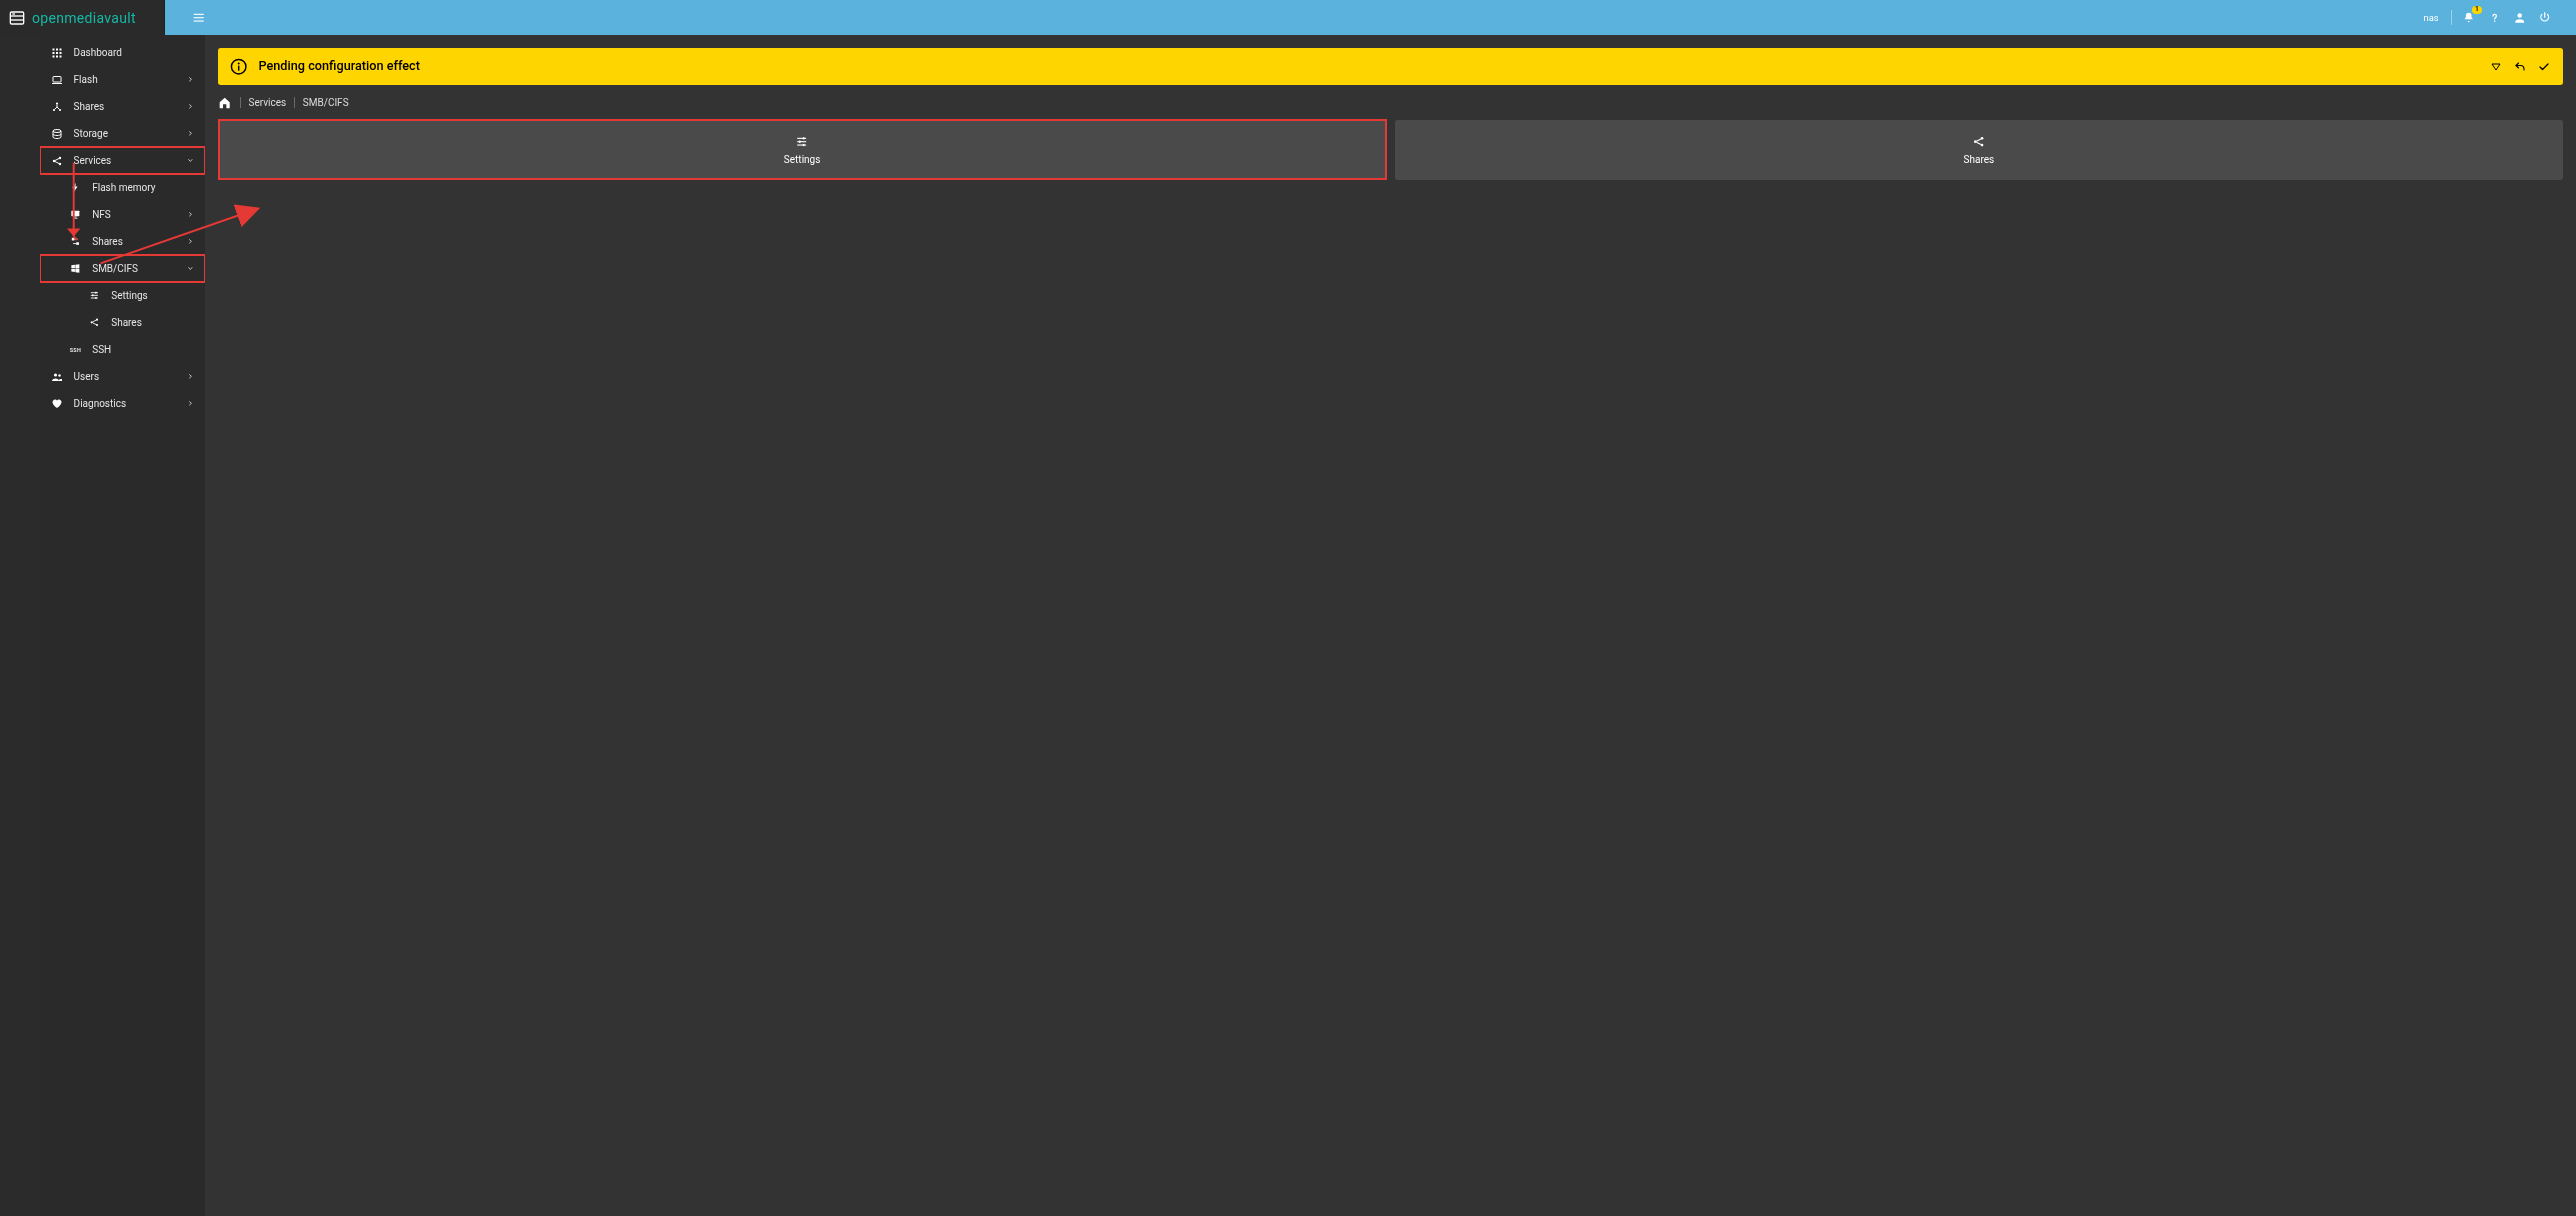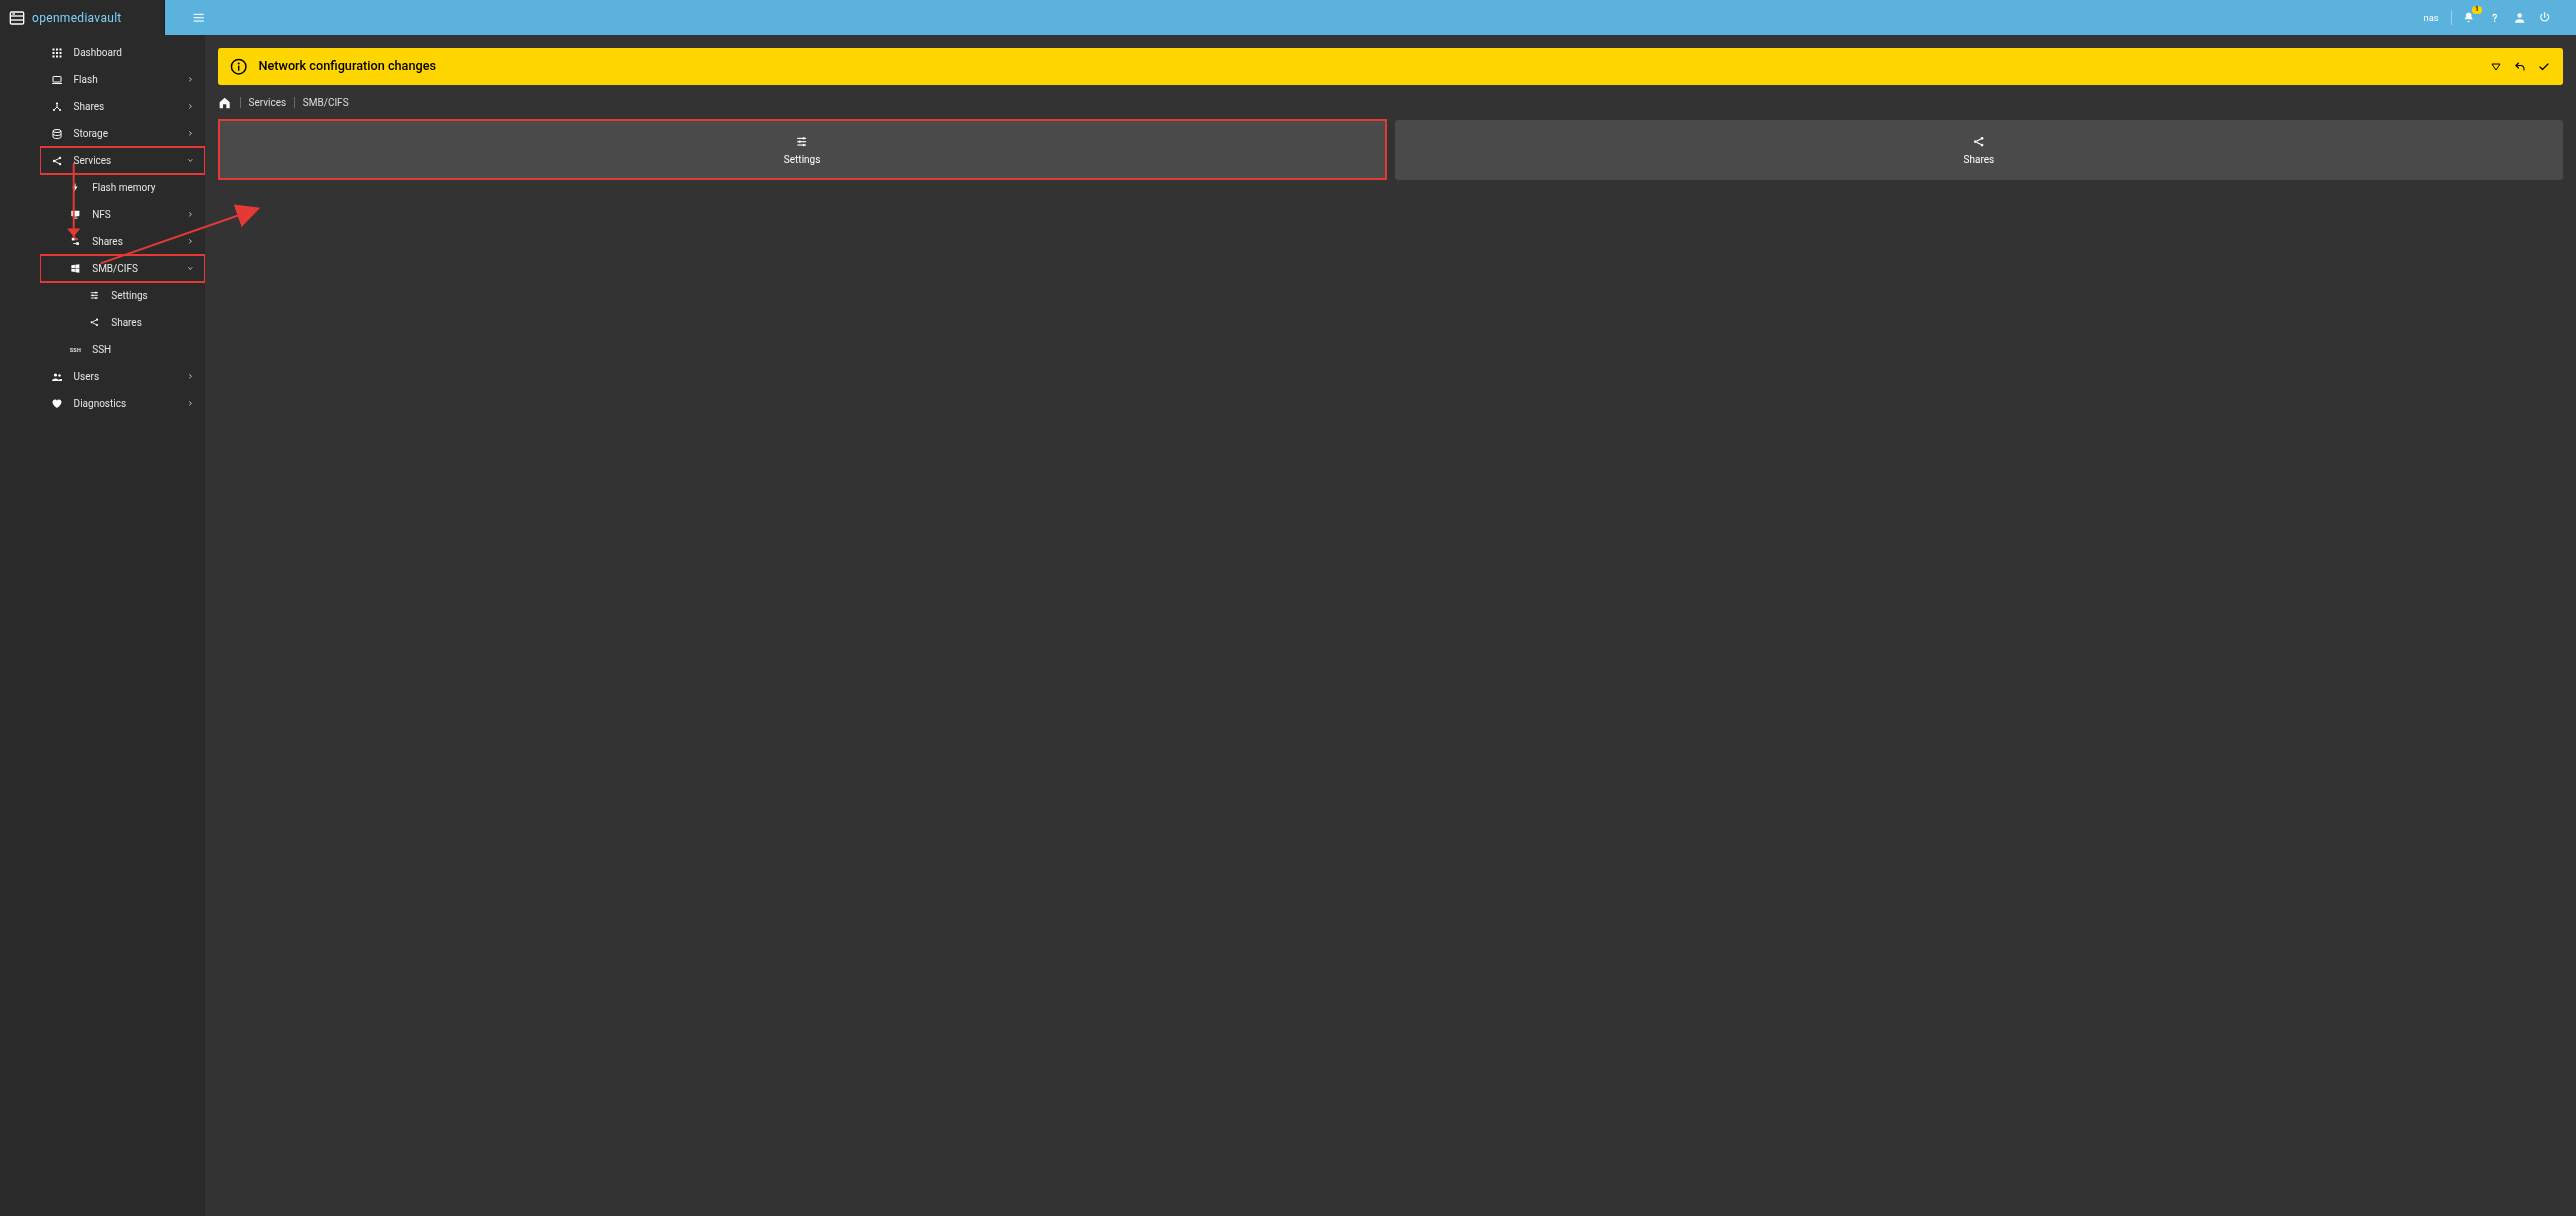--- a/index.html
+++ b/index.html
@@ -3,21 +3,21 @@
 <meta charset="utf-8">
 <style>
   * { box-sizing: border-box; margin: 0; padding: 0; }
   html, body { width: 100%; height: 100%; font-family: "Segoe UI", Roboto, Arial, sans-serif; background:#2b2b2b; color:#fff; }
   body { display:flex; flex-direction:column; }
 
   
   .topbar { display:flex; height:35px; }
   .topbar-left { width:165px; min-width:165px; background:#2a2a2a; display:flex; align-items:center; padding:0 9.4px; gap:6.7px; border-right:0.7px solid #1f1f1f; }
   .topbar-left .logo-icon svg { display:block; }
-  .topbar-left .logo-text { font-size:12px; font-weight:400; letter-spacing:0.3px; color:#7dd3fc; }
+  .topbar-left .logo-text { font-size:14px; font-weight:400; letter-spacing:0.3px; color:#14b8a6; }
   .topbar-right { flex:1; background:#5bb3dd; display:flex; align-items:center; justify-content:space-between; padding:0 23px; color:#fff; }
   .topbar-right .menu-btn { width:21.5px; height:21.5px; display:flex; align-items:center; justify-content:center; cursor:pointer; }
   .topbar-actions { display:flex; align-items:center; gap:9.4px; }
   .topbar-actions .host-label { font-size:9.4px; margin-right:2.7px; }
   .topbar-actions .divider { width:0.7px; height:14.8px; background:rgba(255,255,255,0.4); }
   .topbar-actions .action { width:16px; height:16px; display:flex; align-items:center; justify-content:center; cursor:pointer; position:relative; }
   .badge { position:absolute; top:-4px; right:-5.4px; background:#ffd500; color:#000; border-radius:5.4px; font-size:6.7px; font-weight:600; padding:0.7px 3.4px; line-height:1; }
 
   
   .main { flex:1; display:flex; min-height:0; }
@@ -332,21 +332,21 @@
 
     <div class="banner">
       <span class="info-icon">
         <svg width="17.4" height="17.4" viewBox="0 0 24 24">
             <circle cx="12" cy="12" r="10" fill="none" stroke="#000" stroke-width="2"></circle>
             <circle cx="12" cy="7.5" r="1.4" fill="#000"></circle>
             <rect x="11" y="10.5" width="2" height="7" fill="#000"></rect>
           </svg>
       </span>
       <div class="banner-text">
-        <div class="banner-title">Network configuration changes</div>
+        <div class="banner-title">Pending configuration effect</div>
       </div>
       <div class="banner-actions">
         <span class="baction">
           <svg width="12" height="12" viewBox="0 0 24 24">
               <path d="M4 6h16L12 18z" fill="none" stroke="#000" stroke-width="2"></path>
             </svg>
         </span>
         <span class="baction">
           <svg width="12" height="12" viewBox="0 0 24 24">
               <path d="M9 14L4 9l5-5" fill="none" stroke="#000" stroke-width="2.2" stroke-linecap="round" stroke-linejoin="round"></path>

